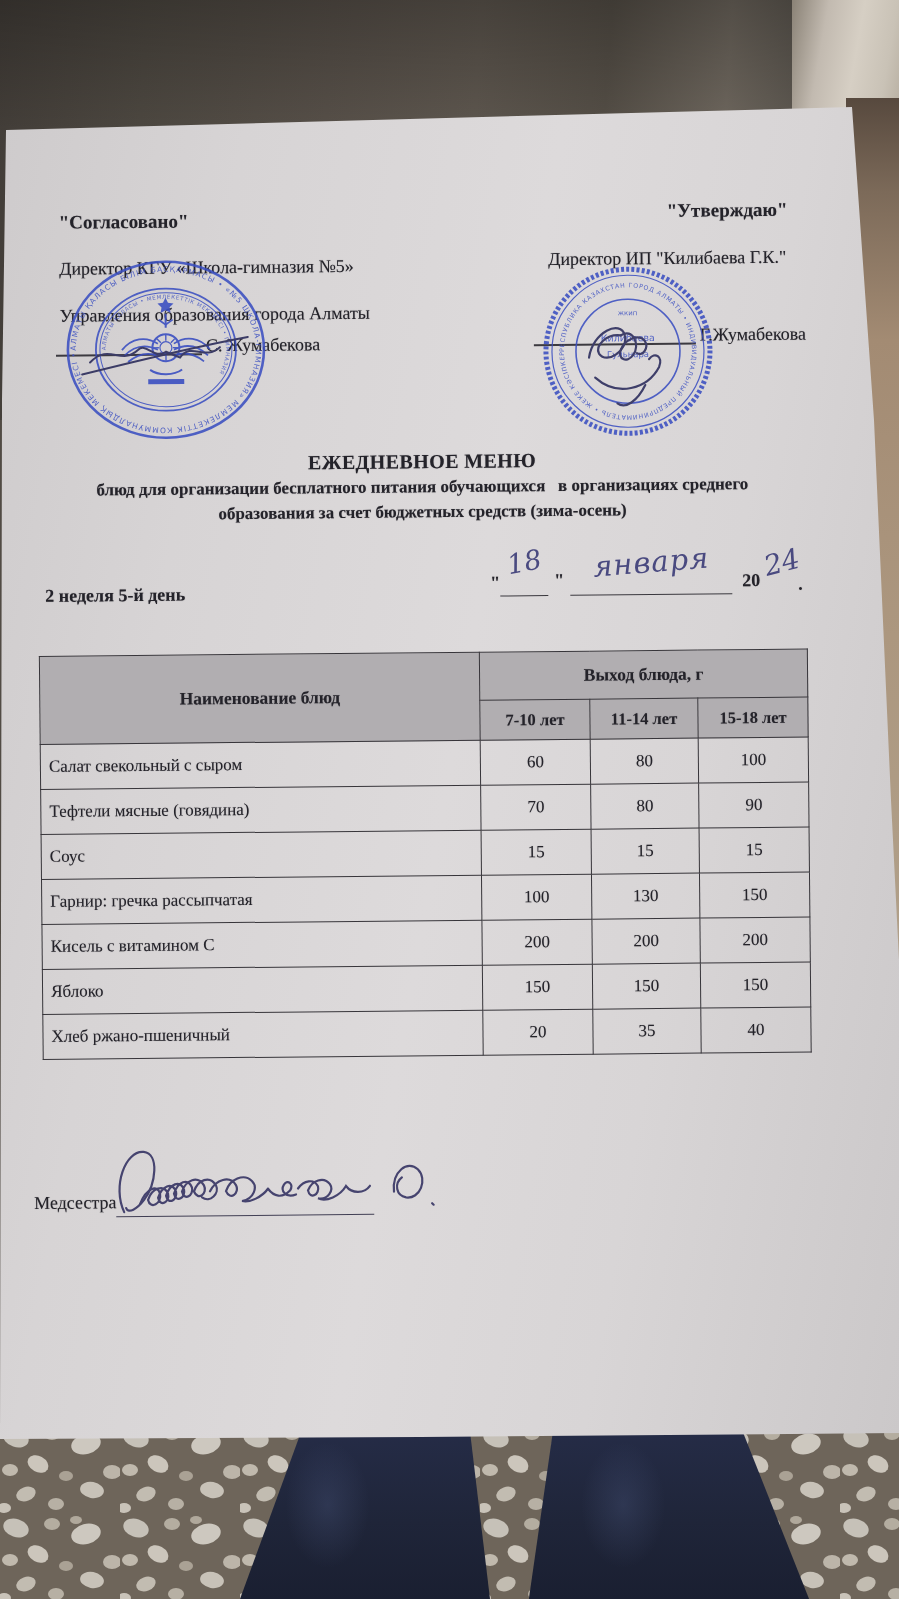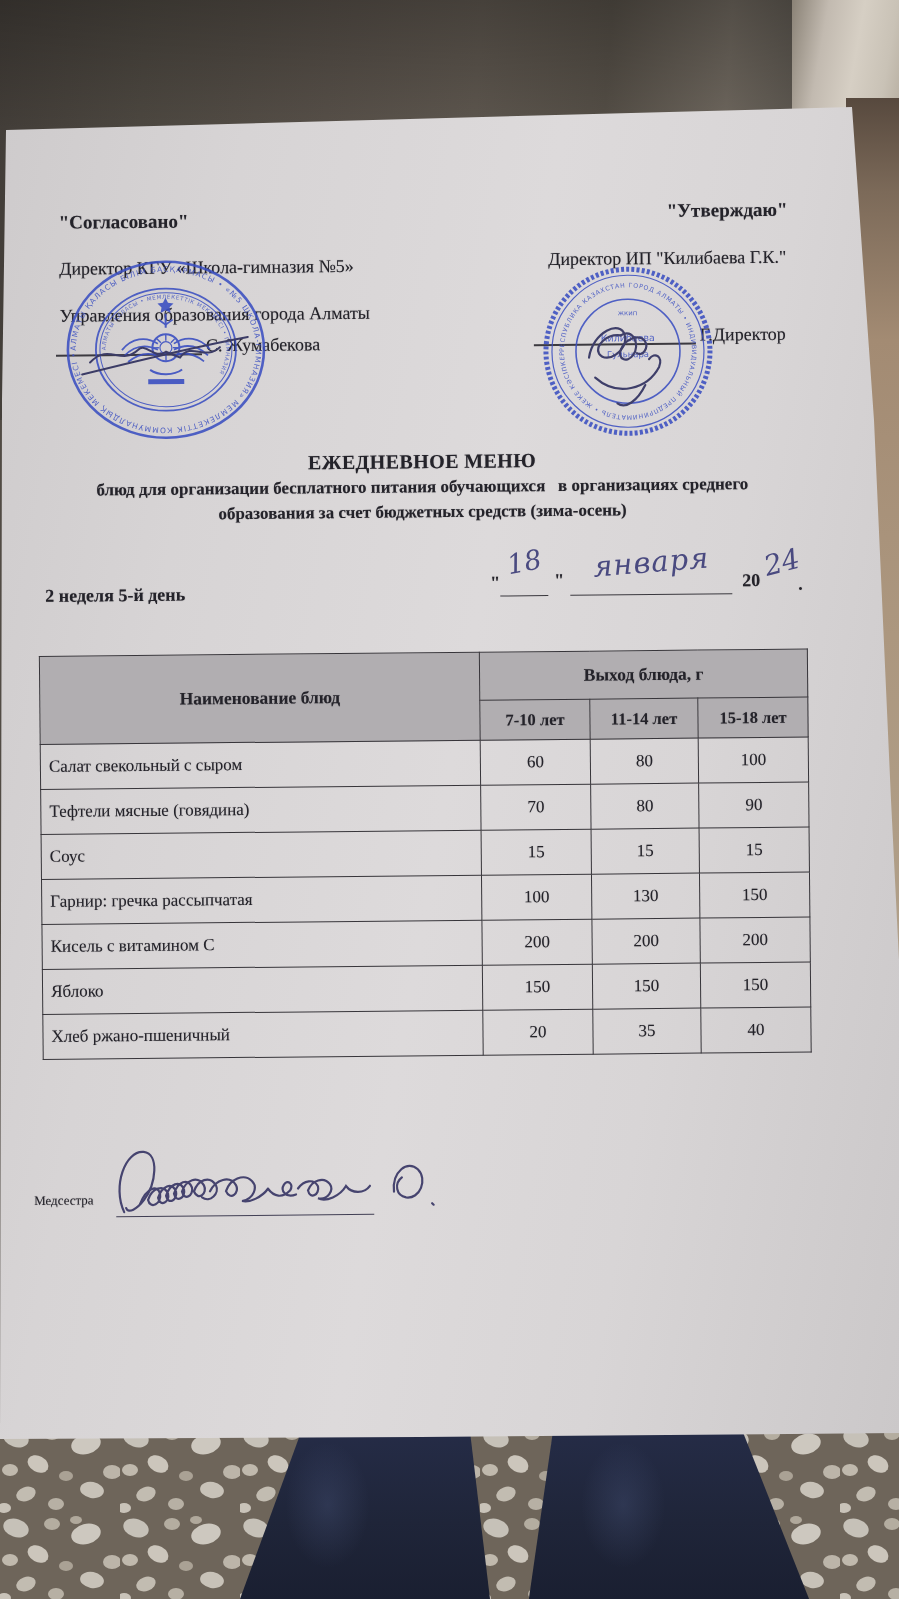--- a/index.html
+++ b/index.html
@@ -52,21 +52,21 @@
   
   table.menu{border-collapse:collapse;width:768px;table-layout:fixed;}
   table.menu td{border:1.8px solid #37353a;font-size:17px;vertical-align:middle;
     text-shadow:0 0 1px rgba(40,38,44,.35);}
   td.hdr{background:#b1aeb1;font-weight:bold;text-align:center;}
   td.dish{padding-left:8px;height:45px;}
   td.val{text-align:center;}
   tr.h1 td{height:48px;font-size:17.5px;}
   tr.h2 td{height:40px;font-size:16.5px;}
 
-  .nurse{left:30px;top:1086px;font-size:13px;}
+  .nurse{left:30px;top:1086px;font-size:18px;}
   .nurse-line{left:112px;top:1084px;width:258px;height:27px;border-bottom:1.8px solid #413f54;}
 
   svg text{font-family:"DejaVu Sans",sans-serif;}
 </style>
 </head>
 <body>
 
 <div class="photo">
 
   <div class="bg-metal"></div>
@@ -111,21 +111,21 @@
 
       <div class="abs appr-title doc-text" style="left:64px;top:105px">"Согласовано"</div>
       <div class="abs appr-line doc-text" style="left:64px;top:152px">Директор КГУ «Школа-гимназия №5»</div>
       <div class="abs appr-line doc-text" style="left:64px;top:199px">Управления образования города Алматы</div>
       <div class="abs sigline" style="left:60px;top:228px;width:146px;height:22px"></div>
       <div class="abs name doc-text" style="left:210px;top:230px">С. Жумабекова</div>
 
       <div class="abs appr-title doc-text" style="left:553px;top:99px;width:240px;text-align:right">"Утверждаю"</div>
       <div class="abs appr-line doc-text" style="left:553px;top:147px">Директор ИП "Килибаева Г.К."</div>
       <div class="abs sigline" style="left:538px;top:222px;width:162px;height:22px"></div>
-      <div class="abs name doc-text" style="left:704px;top:224px">Г.Директор</div>
+      <div class="abs name doc-text" style="left:704px;top:224px">Г.Жумабекова</div>
 
       <svg class="abs" style="left:66px;top:152px" width="208" height="184" viewBox="0 0 208 184">
         <g fill="none" stroke="#3b4fc1" opacity=".88">
           <ellipse cx="104" cy="92" rx="98" ry="88" stroke-width="2.6"></ellipse>
           <ellipse cx="104" cy="92" rx="70" ry="61" stroke-width="1.8"></ellipse>
           <ellipse cx="104" cy="92" rx="66" ry="57" stroke-width="1"></ellipse>
         </g>
         <defs>
           <path id="lsOuter" d="M14,92 a90,78 0 1 1 180,0 a90,78 0 1 1 -180,0"></path>
           <path id="lsInner" d="M44,92 a60,51 0 1 1 120,0 a60,51 0 1 1 -120,0"></path>

